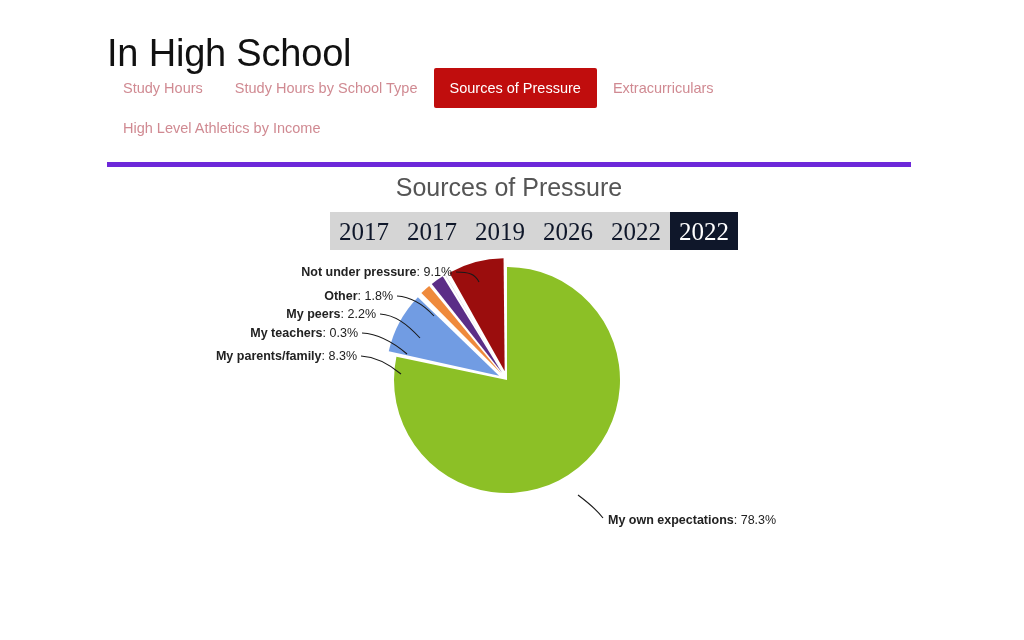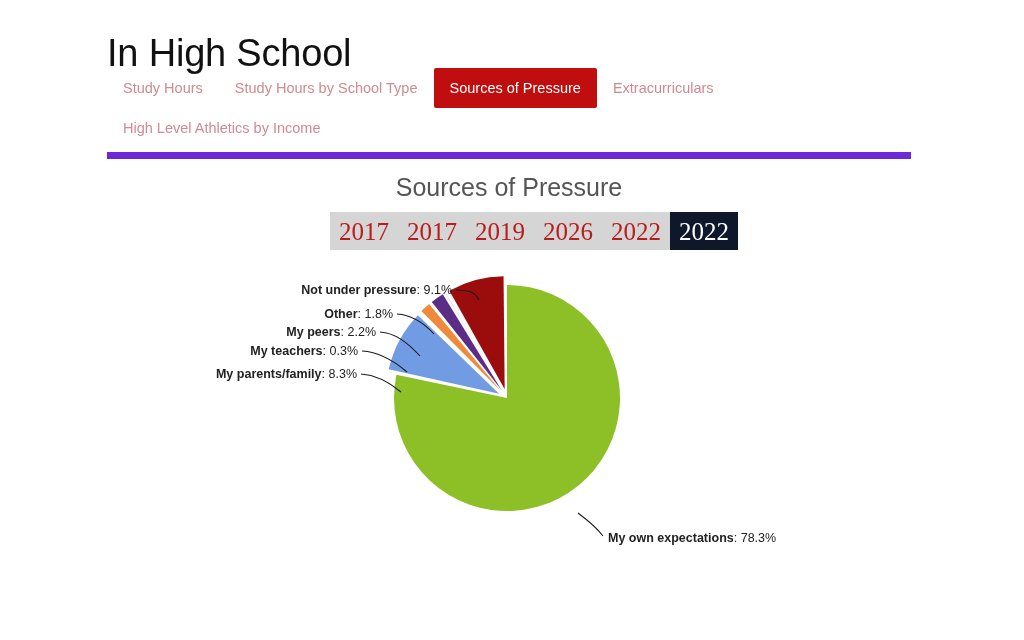--- a/index.html
+++ b/index.html
@@ -27,22 +27,22 @@
     letter-spacing: -0.2px;
     line-height: 46px;
     white-space: nowrap;
   }
 
   
   .tabs {
     position: absolute;
     left: 107px; top: 68px;
     width: 804px;
-    border-bottom: 7px solid #6d28d9;
-    padding-bottom: 4px;
+    border-bottom: 5px solid #6d28d9;
+    padding-bottom: 14px;
   }
   .tab-row {
     display: flex;
     flex-wrap: wrap;
     align-items: stretch;
   }
   .tab {
     display: inline-flex;
     align-items: center;
     justify-content: center;
@@ -86,35 +86,35 @@
     display: flex;
     align-items: stretch;
   }
   .year-btn {
     display: inline-flex;
     align-items: center;
     justify-content: center;
     padding: 0 9px;
     font-family: "Liberation Serif", serif;
     font-size: 25px;
-    color: #b91c1c;
+    color: #0f172a;
     background: transparent;
     border: none;
     cursor: pointer;
     line-height: 1;
   }
   .year-btn.active {
     background: #0f172a;
     color: #ffffff;
   }
 
   
   .pie-area {
     position: absolute;
-    left: 0; top: 110px;
+    left: 0; top: 92px;
     width: 804px; height: 350px;
   }
   .pie-svg { display: block; }
   .slice-label {
     font-family: "Liberation Sans", sans-serif;
     font-size: 12.5px;
     fill: #222222;
   }
   .slice-label .nm { font-weight: bold; }
   .leader { fill: none; stroke: #1a1a1a; stroke-width: 1.1; }

